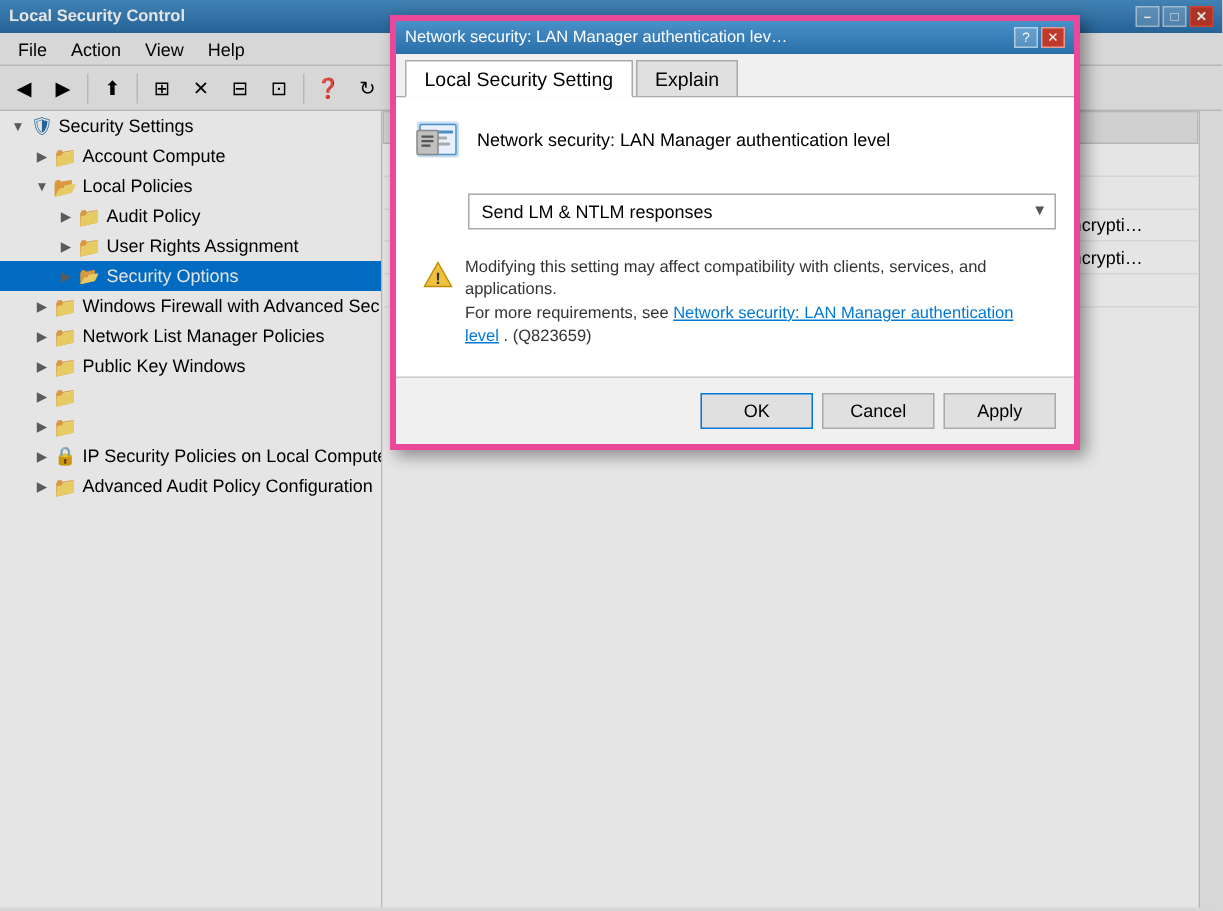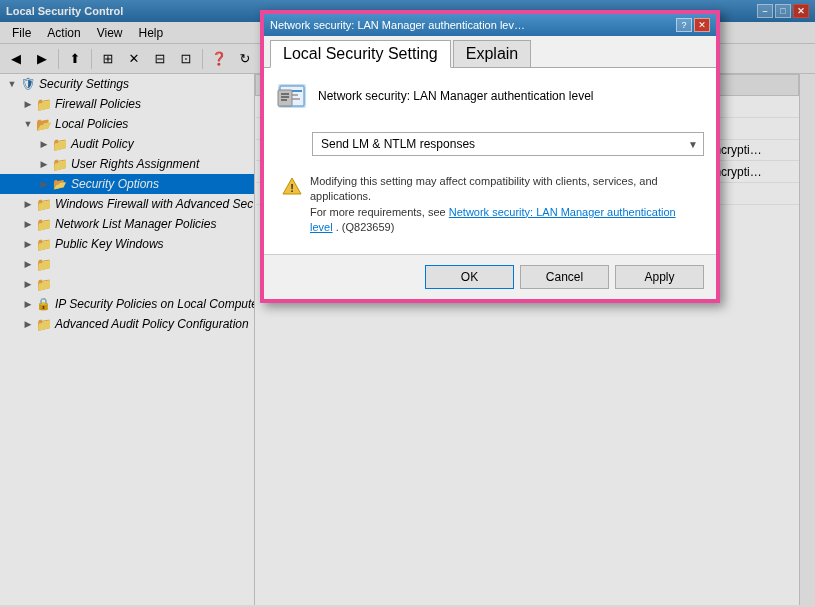--- a/index.html
+++ b/index.html
@@ -129,21 +129,21 @@
     .tree-icon {
       width: 16px;
       height: 16px;
       margin-right: 3px;
       flex-shrink: 0;
       display: flex;
       align-items: center;
       justify-content: center;
       font-size: 11px;
     }
-    .tree-label { font-size: 12px; font-style: italic; }
+    .tree-label { font-size: 12px; }
     .tree-indent-1 { padding-left: 4px; }
     .tree-indent-2 { padding-left: 20px; }
     .tree-indent-3 { padding-left: 36px; }
 
     
     .folder-icon { color: #e8b84b; font-size: 13px; }
     .folder-open-icon { color: #e8b84b; font-size: 13px; }
     .shield-icon { color: #2a6fa8; font-size: 12px; }
 
     
@@ -241,21 +241,21 @@
       padding: 4px 6px 0;
       background: #f0f0f0;
       border-bottom: 1px solid #aaa;
     }
     .modal-tab {
       padding: 4px 12px;
       border: 1px solid #aaa;
       border-bottom: none;
       background: #e0e0e0;
       cursor: pointer;
-      font-size: 16px;
+      font-size: 13px;
       margin-right: 2px;
     }
     .modal-tab.active {
       background: white;
       border-bottom: 1px solid white;
       margin-bottom: -1px;
       z-index: 1;
     }
 
     
@@ -345,21 +345,21 @@
     
     .modal-buttons {
       display: flex;
       justify-content: flex-end;
       padding: 10px 12px;
       gap: 6px;
       background: #f0f0f0;
       border-top: 1px solid #ccc;
     }
     .dialog-btn {
-      width: 89px;
+      width: 75px;
       height: 24px;
       border: 1px solid #aaa;
       background: #e0e0e0;
       cursor: pointer;
       font-size: 12px;
       font-family: inherit;
     }
     .dialog-btn.default-btn {
       border-color: #0078d7;
     }
@@ -413,21 +413,21 @@
     <div class="left-panel">
 
       <div class="tree-item tree-indent-1">
         <span class="tree-expand">▼</span>
         <span class="tree-icon shield-icon">🛡</span>
         <span class="tree-label">Security Settings</span>
       </div>
       <div class="tree-item tree-indent-2">
         <span class="tree-expand">▶</span>
         <span class="tree-icon folder-icon">📁</span>
-        <span class="tree-label">Firewall Policies</span>
+        <span class="tree-label">Account Compute</span>
       </div>
       <div class="tree-item tree-indent-2">
         <span class="tree-expand">▼</span>
         <span class="tree-icon folder-open-icon">📂</span>
         <span class="tree-label">Local Policies</span>
       </div>
       <div class="tree-item tree-indent-3">
         <span class="tree-expand">▶</span>
         <span class="tree-icon folder-icon">📁</span>
         <span class="tree-label">Audit Policy</span>

